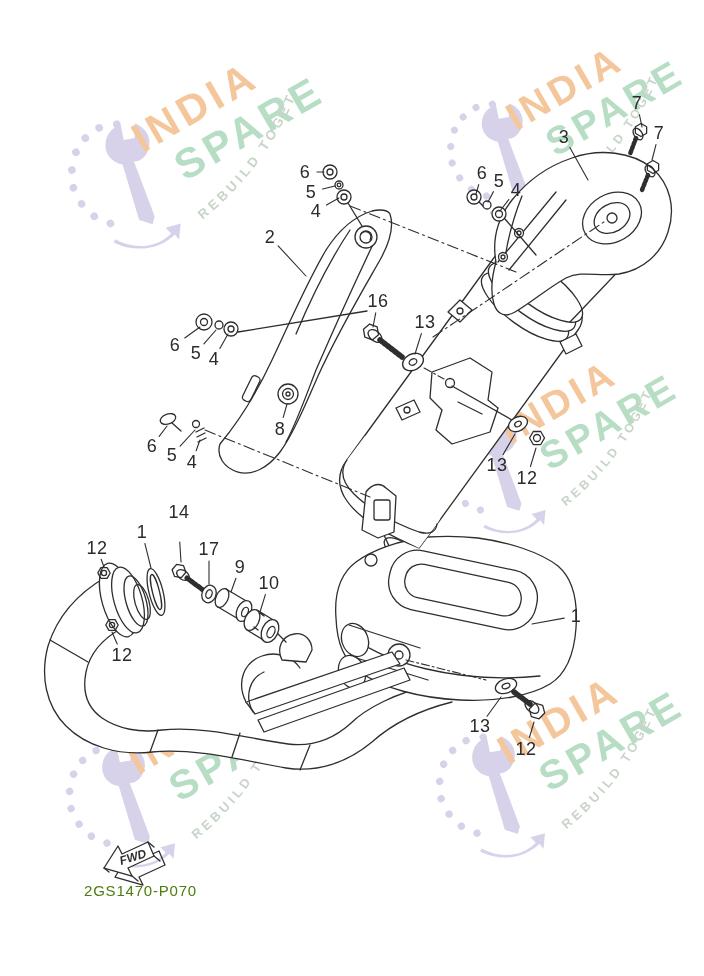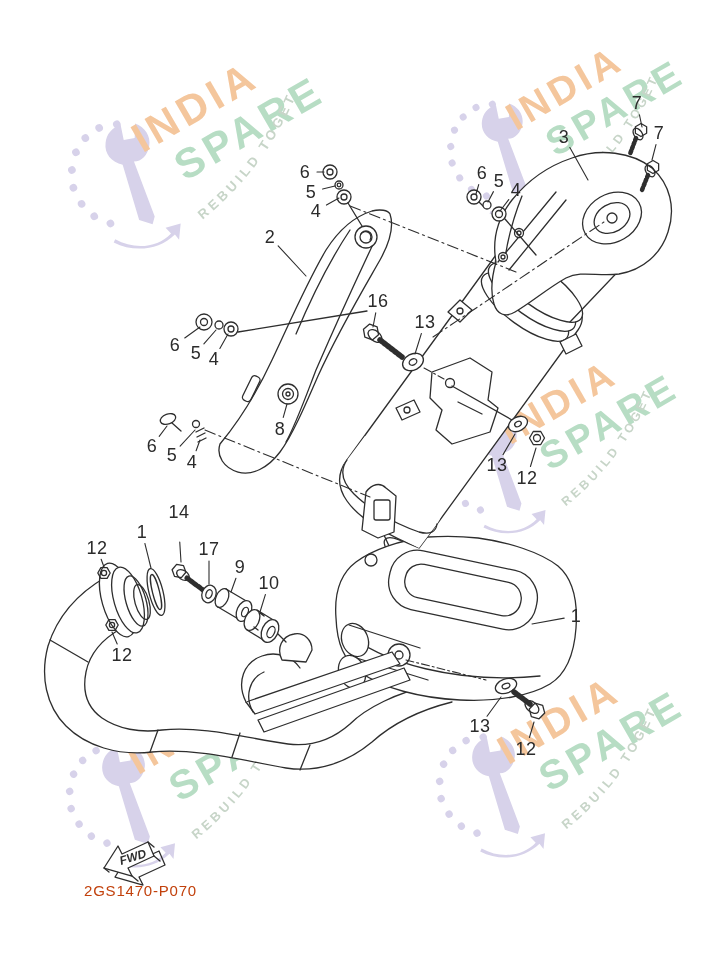--- a/index.html
+++ b/index.html
@@ -2,21 +2,21 @@
 <html><head>
 <meta charset="utf-8">
 <style>
   html,body{margin:0;padding:0;background:#ffffff;}
   .stage{position:relative;width:704px;height:976px;background:#ffffff;overflow:hidden;
          font-family:"Liberation Sans", sans-serif;}
   .layer{position:absolute;left:0;top:0;width:704px;height:976px;}
   .labels{pointer-events:none;}
   .callout{position:absolute;transform:translate(-50%,-50%);color:#2b2b2b;
            font-size:18px;font-weight:400;letter-spacing:0.5px;white-space:nowrap;}
-  .code{position:absolute;left:84px;top:882px;color:#c2410c;font-size:15px;
+  .code{position:absolute;left:84px;top:882px;color:#4d7c0f;font-size:15px;
         letter-spacing:0.8px;}
 </style>
 </head>
 <body>
 
 <div class="stage">
 
   <svg class="layer" id="wmsvg" viewBox="0 0 704 976" aria-hidden="true">
     <defs>
       <path id="wmArc" d="M108 154 Q 188 142 256 92" fill="none"></path>

